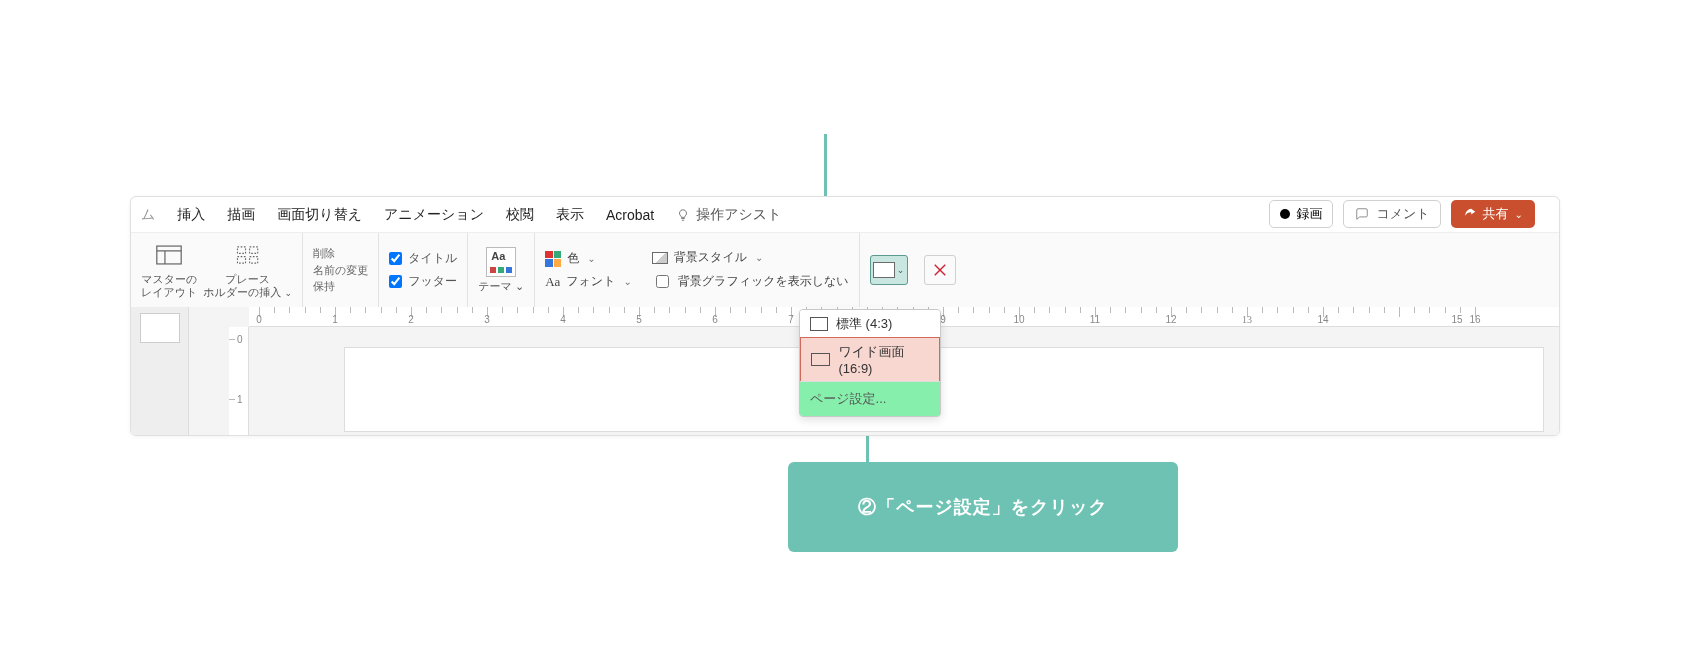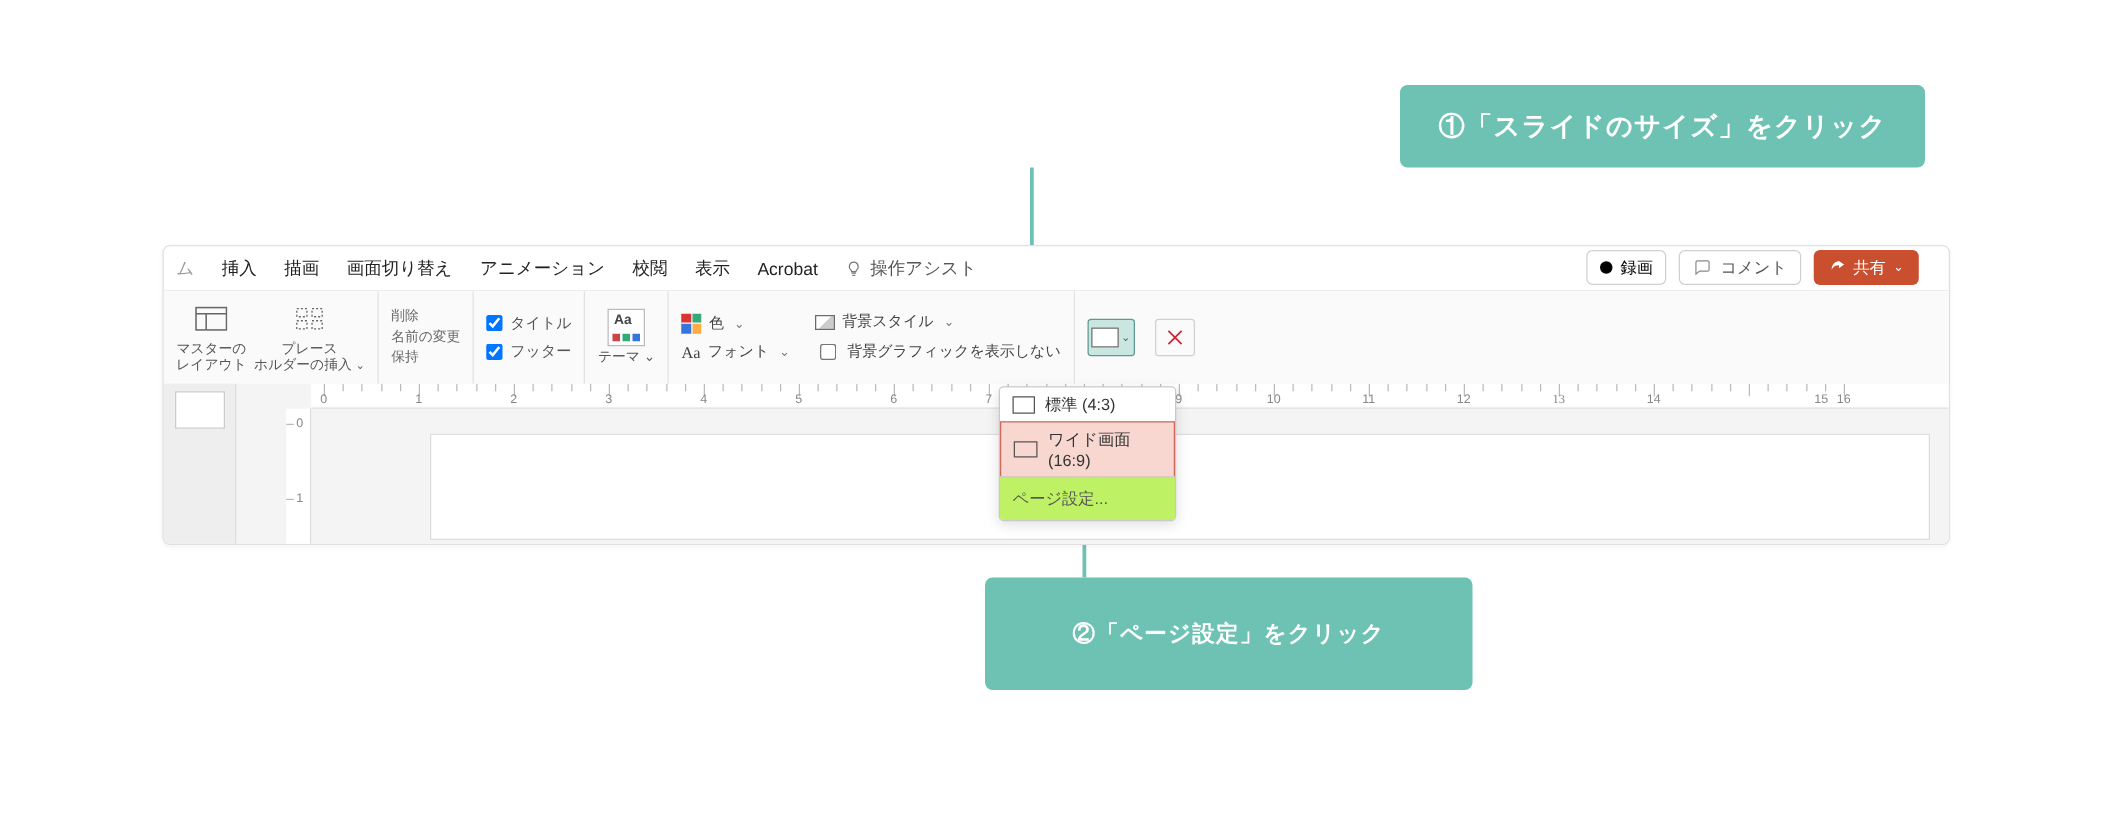--- a/index.html
+++ b/index.html
@@ -118,21 +118,21 @@
     overflow:hidden;
   }
   .dropdown .opt {
     padding: 5px 10px; display:flex; align-items:center; gap:8px; font-size:13px; color:#333;
     background:#fff;
   }
   .dropdown .opt.sel {
     background:#f7d7cf; border:1px solid #cf6a5a; margin:-1px 0;
   }
   .dropdown .sep { height:1px; background:#ddd; }
-  .dropdown .foot { padding:8px 10px; font-size:13px; color:#555; background:#bef264; }
+  .dropdown .foot { padding:8px 10px; font-size:13px; color:#555; background:#86efac; }
   .rect43  { width:18px; height:14px; border:1.3px solid #555; }
   .rect169 { width:22px; height:13px; border:1.3px solid #555; }
 
   
   .work {
     position:relative; height:130px; background:#f4f4f4;
     display:flex;
   }
   .thumbstrip {
     width:58px; background:#eee; border-right:1px solid #ddd;
@@ -150,23 +150,20 @@
   .tick.major { height:10px; }
   .ticknum { position:absolute; top:7px; font-size:10px; color:#888; transform:translateX(-50%); }
   .vtick { position:absolute; left:0; height:1px; width:6px; background:#bbb; }
   .vnum  { position:absolute; left:8px; font-size:10px; color:#888; transform:translateY(-50%); }
 </style>
 </head>
 <body>
 
 <div class="stage">
 
-  <div class="callout top">
-    <span>①「スライドのサイズ」をクリック</span>
-  </div>
   <div class="call-line top"></div>
 
   <div class="callout bottom">
     <span>②「ページ設定」をクリック</span>
   </div>
   <div class="call-line bot"></div>
 
   <div class="app">
 
     <div class="tabstrip">

